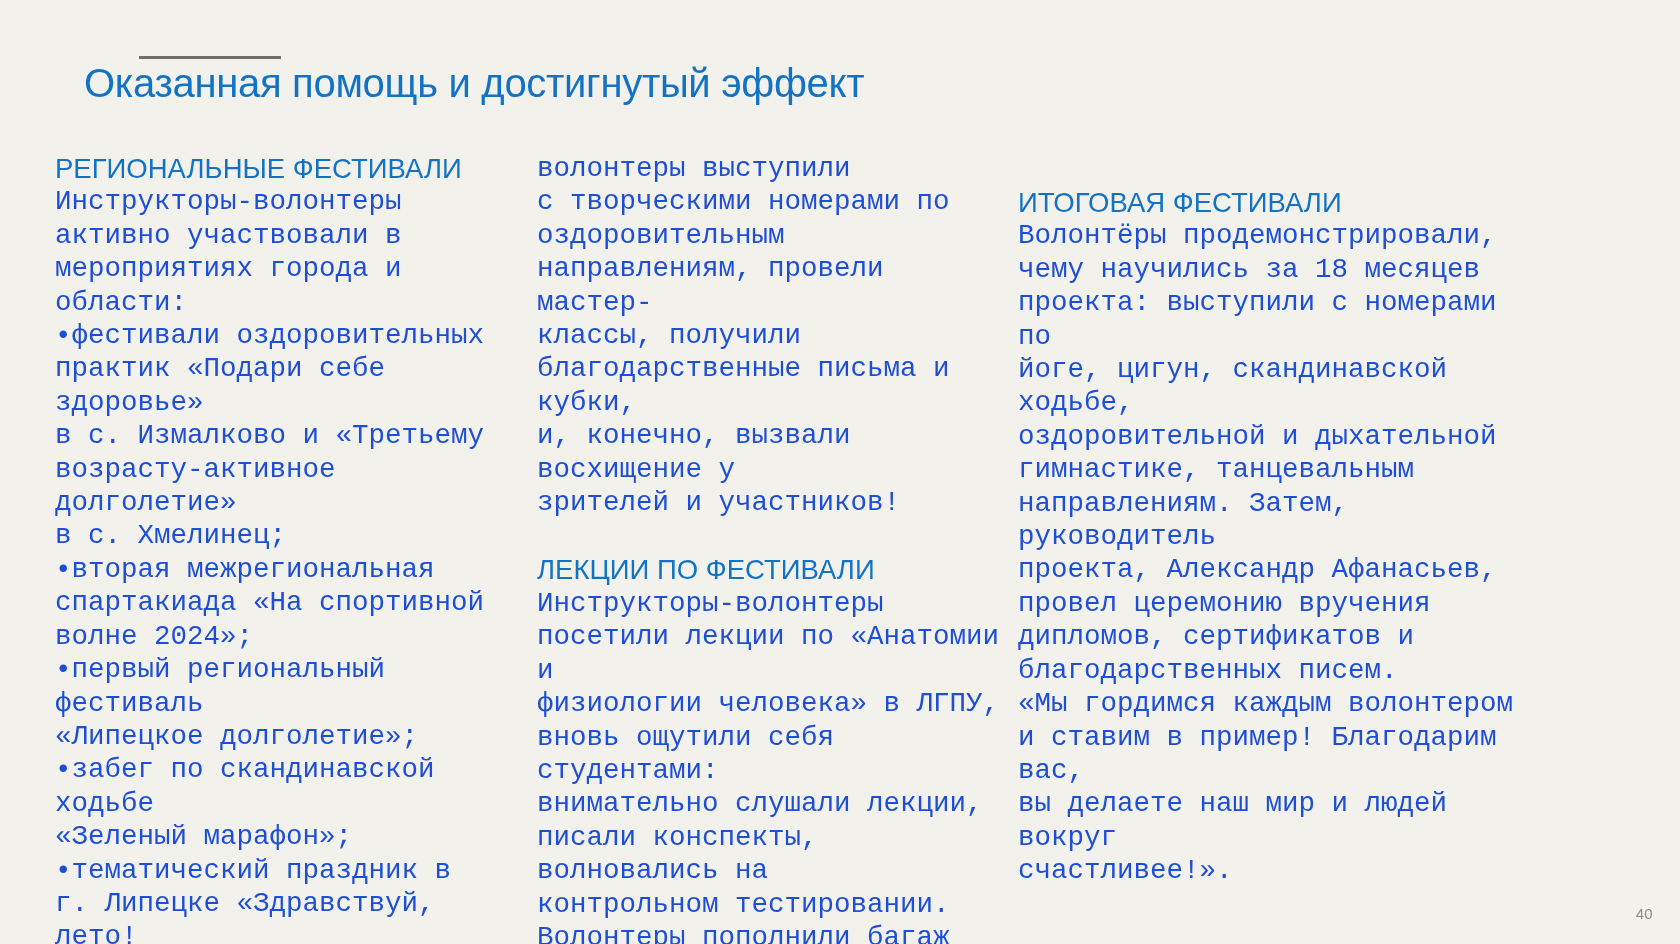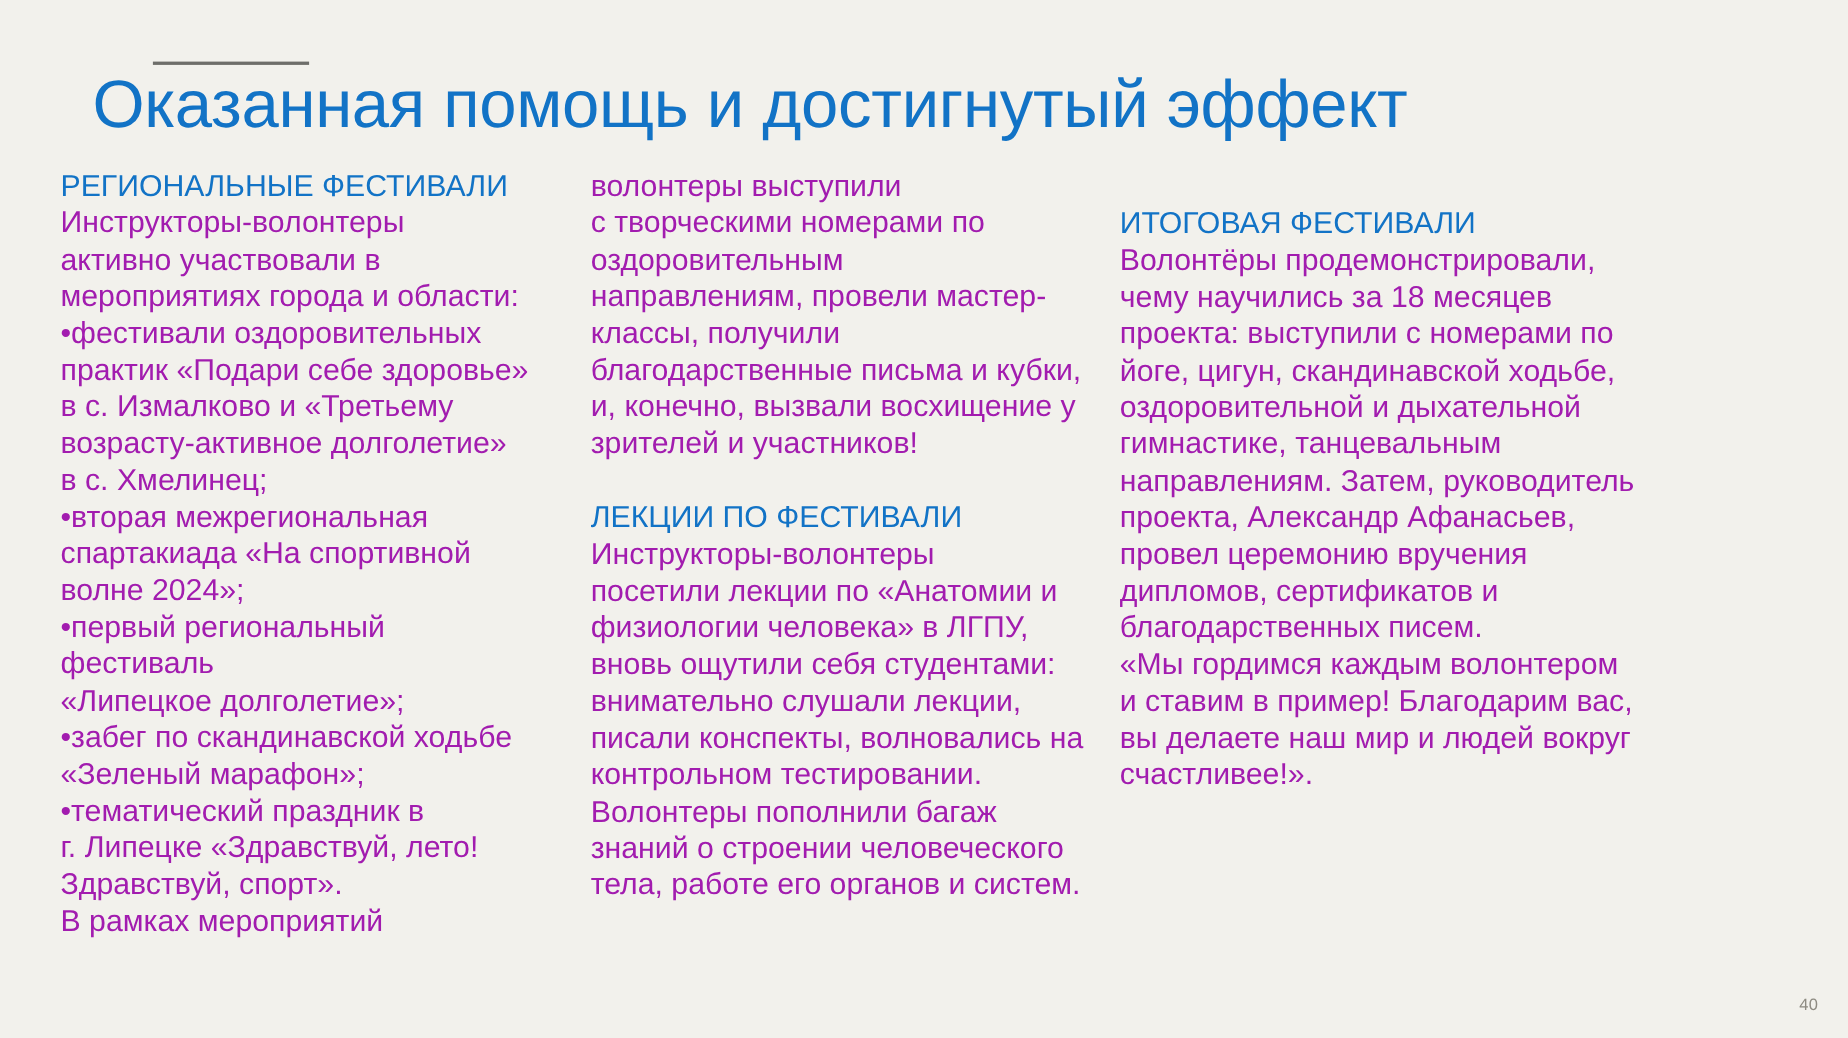--- a/index.html
+++ b/index.html
@@ -31,21 +31,21 @@
     top: 56px;
     width: 142px;
     height: 3px;
     background: #6e6e6a;
   }
   .slide-title {
     position: absolute;
     left: 84px;
     top: 62px;
     width: 1500px;
-    font-size: 61px;
+    font-size: 40px;
     line-height: 1.08;
     font-weight: normal;
     letter-spacing: -0.3px;
     color: #1273c6;
     white-space: nowrap;
     margin: 0;
   }
 
   
   .columns {
@@ -68,21 +68,22 @@
   .section-head {
     color: #1273c6;
     font-size: 27.5px;
     line-height: 1.215;
     margin: 0;
     white-space: nowrap;
   }
   .body-text {
     margin: 0;
     white-space: pre-line;
-    color: #a21caf;
+    color: #1d4ed8;
+    font-family: Liberation Mono, monospace;
   }
   .gap-before { margin-top: 34px; }
 
   
   .page-number {
     position: absolute;
     right: 27px;
     bottom: 22px;
     font-size: 15px;
     color: #8e8b82;

